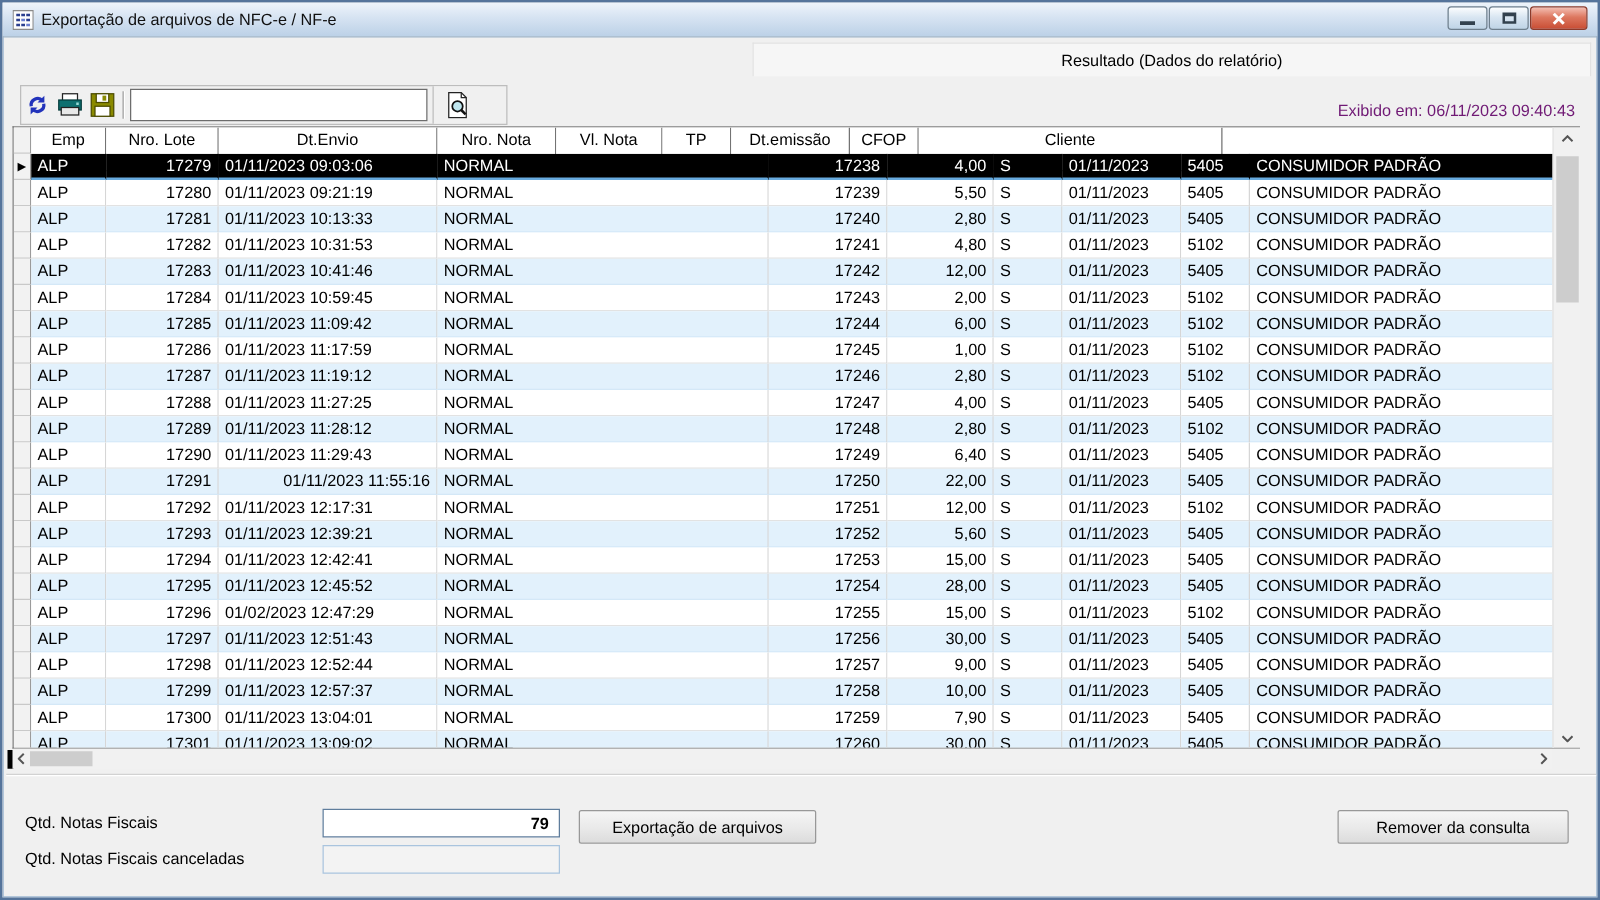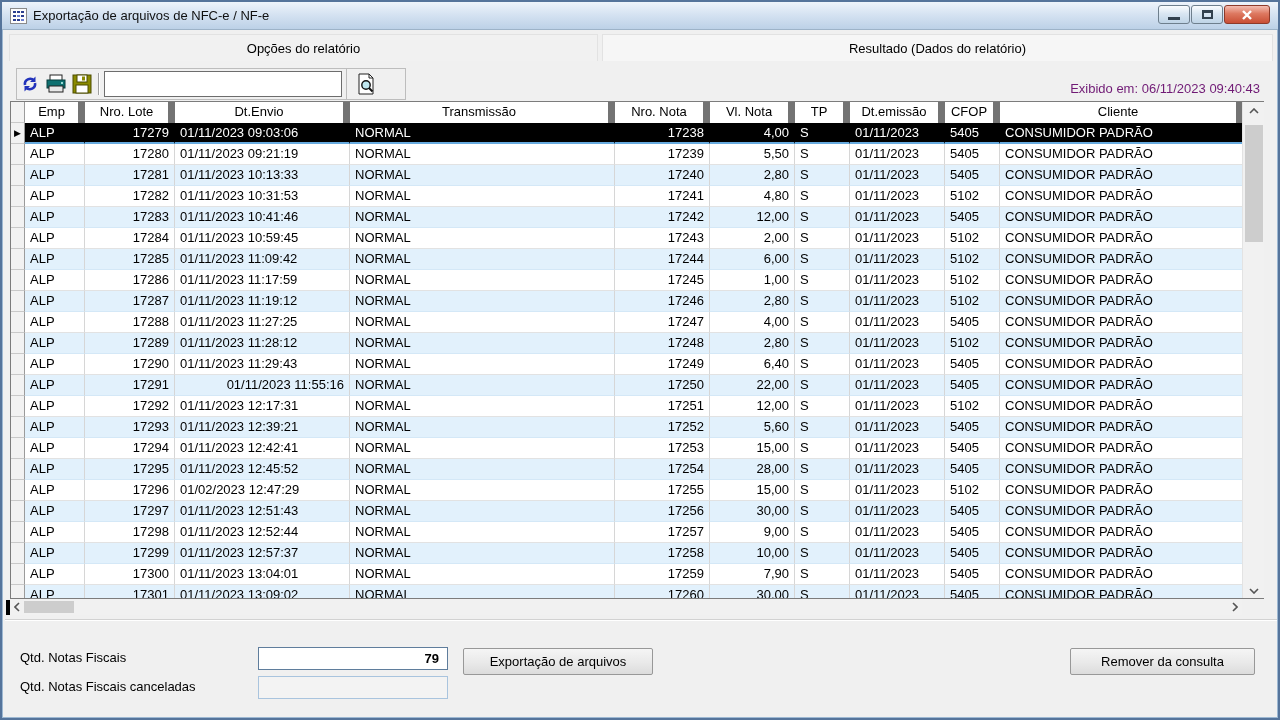--- a/index.html
+++ b/index.html
@@ -41,21 +41,21 @@
               font-size:13px; padding:0 4px; font-family:"Liberation Sans",sans-serif; }
   .tb-preview { width:38px; height:30px; margin-left:4px; border-left:1px solid #bdbdbd;
               background:#f0f0f0; display:flex; align-items:center; justify-content:center; }
   .displayed-at { position:absolute; right:18px; top:79px; font-size:13px; color:#701a75; }
 
   
   .grid { position:absolute; left:8px; top:99px; width:1254px; height:498px;
           background:#fff; border:1px solid #7c7c7c; border-right:none; overflow:hidden; }
   .grid-header { display:flex; height:21px; background:#fff; }
   .hcell { font-size:13px; text-align:center; line-height:20px; height:35px;
-           border-right:7px solid #737373; border-bottom:1px solid #9b9b9b;
+           border-right:1px solid #737373; border-bottom:1px solid #9b9b9b;
            overflow:hidden; white-space:nowrap; background:#fff; }
   .gutter { width:14px; min-width:14px; background:#f2f2f2; border-right:1px solid #9b9b9b;
             border-bottom:1px solid #c9c9c9; font-size:9px; line-height:20px; text-align:center; color:#000; }
   .grid-body { height:476px; overflow:hidden; }
   .row { display:flex; height:21px; }
   .gcell { font-size:13px; line-height:20px; height:21px; padding:0 5px;
            border-right:1px solid #d6d6d6; border-bottom:1px solid #e2e2e2;
            overflow:hidden; white-space:nowrap; background:#fff; color:#000; }
   .row.alt .gcell { background:#e2f1fc; border-bottom-color:#d4e8f7; }
   .row.selected .gcell { background:#000; color:#fff; border-right-color:#000;
@@ -113,23 +113,20 @@
           <div class="glyph-max"></div>
         </div>
       <div class="win-btn close">
         <svg width="12" height="10" viewBox="0 0 12 10">
           <path d="M2 1 L10 9 M10 1 L2 9" stroke="#ffffff" stroke-width="2.4"></path>
         </svg>
       </div>
     </div>
   </div>
 
-  <div class="tab left">
-    <span>Opções do relatório</span>
-  </div>
   <div class="tab right">
     <span>Resultado (Dados do relatório)</span>
   </div>
 
   <div class="toolbar">
     <div class="tb-icon">
       <svg width="18" height="18" viewBox="0 0 18 18">
         <path d="M4 10 A5.2 5.2 0 0 1 13 5.6" fill="none" stroke="#2233bb" stroke-width="2.6"></path>
         <path d="M14.5 1.5 L14.5 7 L9 7 Z" fill="#2233bb"></path>
         <path d="M14 8 A5.2 5.2 0 0 1 5 12.4" fill="none" stroke="#2233bb" stroke-width="2.6"></path>
@@ -164,21 +161,20 @@
     </div>
   </div>
   <div class="displayed-at">Exibido em: 06/11/2023 09:40:43</div>
 
   <div class="grid">
     <div class="grid-header" id="grid-header">
         <div class="gutter"></div>
         <div class="hcell" style="width: 60px;">Emp</div>
         <div class="hcell" style="width: 90px;">Nro. Lote</div>
         <div class="hcell" style="width: 175px;">Dt.Envio</div>
-        <div class="hcell" style="width: 265px;">Transmissão</div>
         <div class="hcell" style="width: 95px;">Nro. Nota</div>
         <div class="hcell" style="width: 85px;">Vl. Nota</div>
         <div class="hcell" style="width: 55px;">TP</div>
         <div class="hcell" style="width: 95px;">Dt.emissão</div>
         <div class="hcell" style="width: 55px;">CFOP</div>
         <div class="hcell" style="width: 243px;">Cliente</div>
       </div>
     <div class="grid-body" id="grid-body">
         <div class="row selected">
           <div class="gutter">▶</div>

